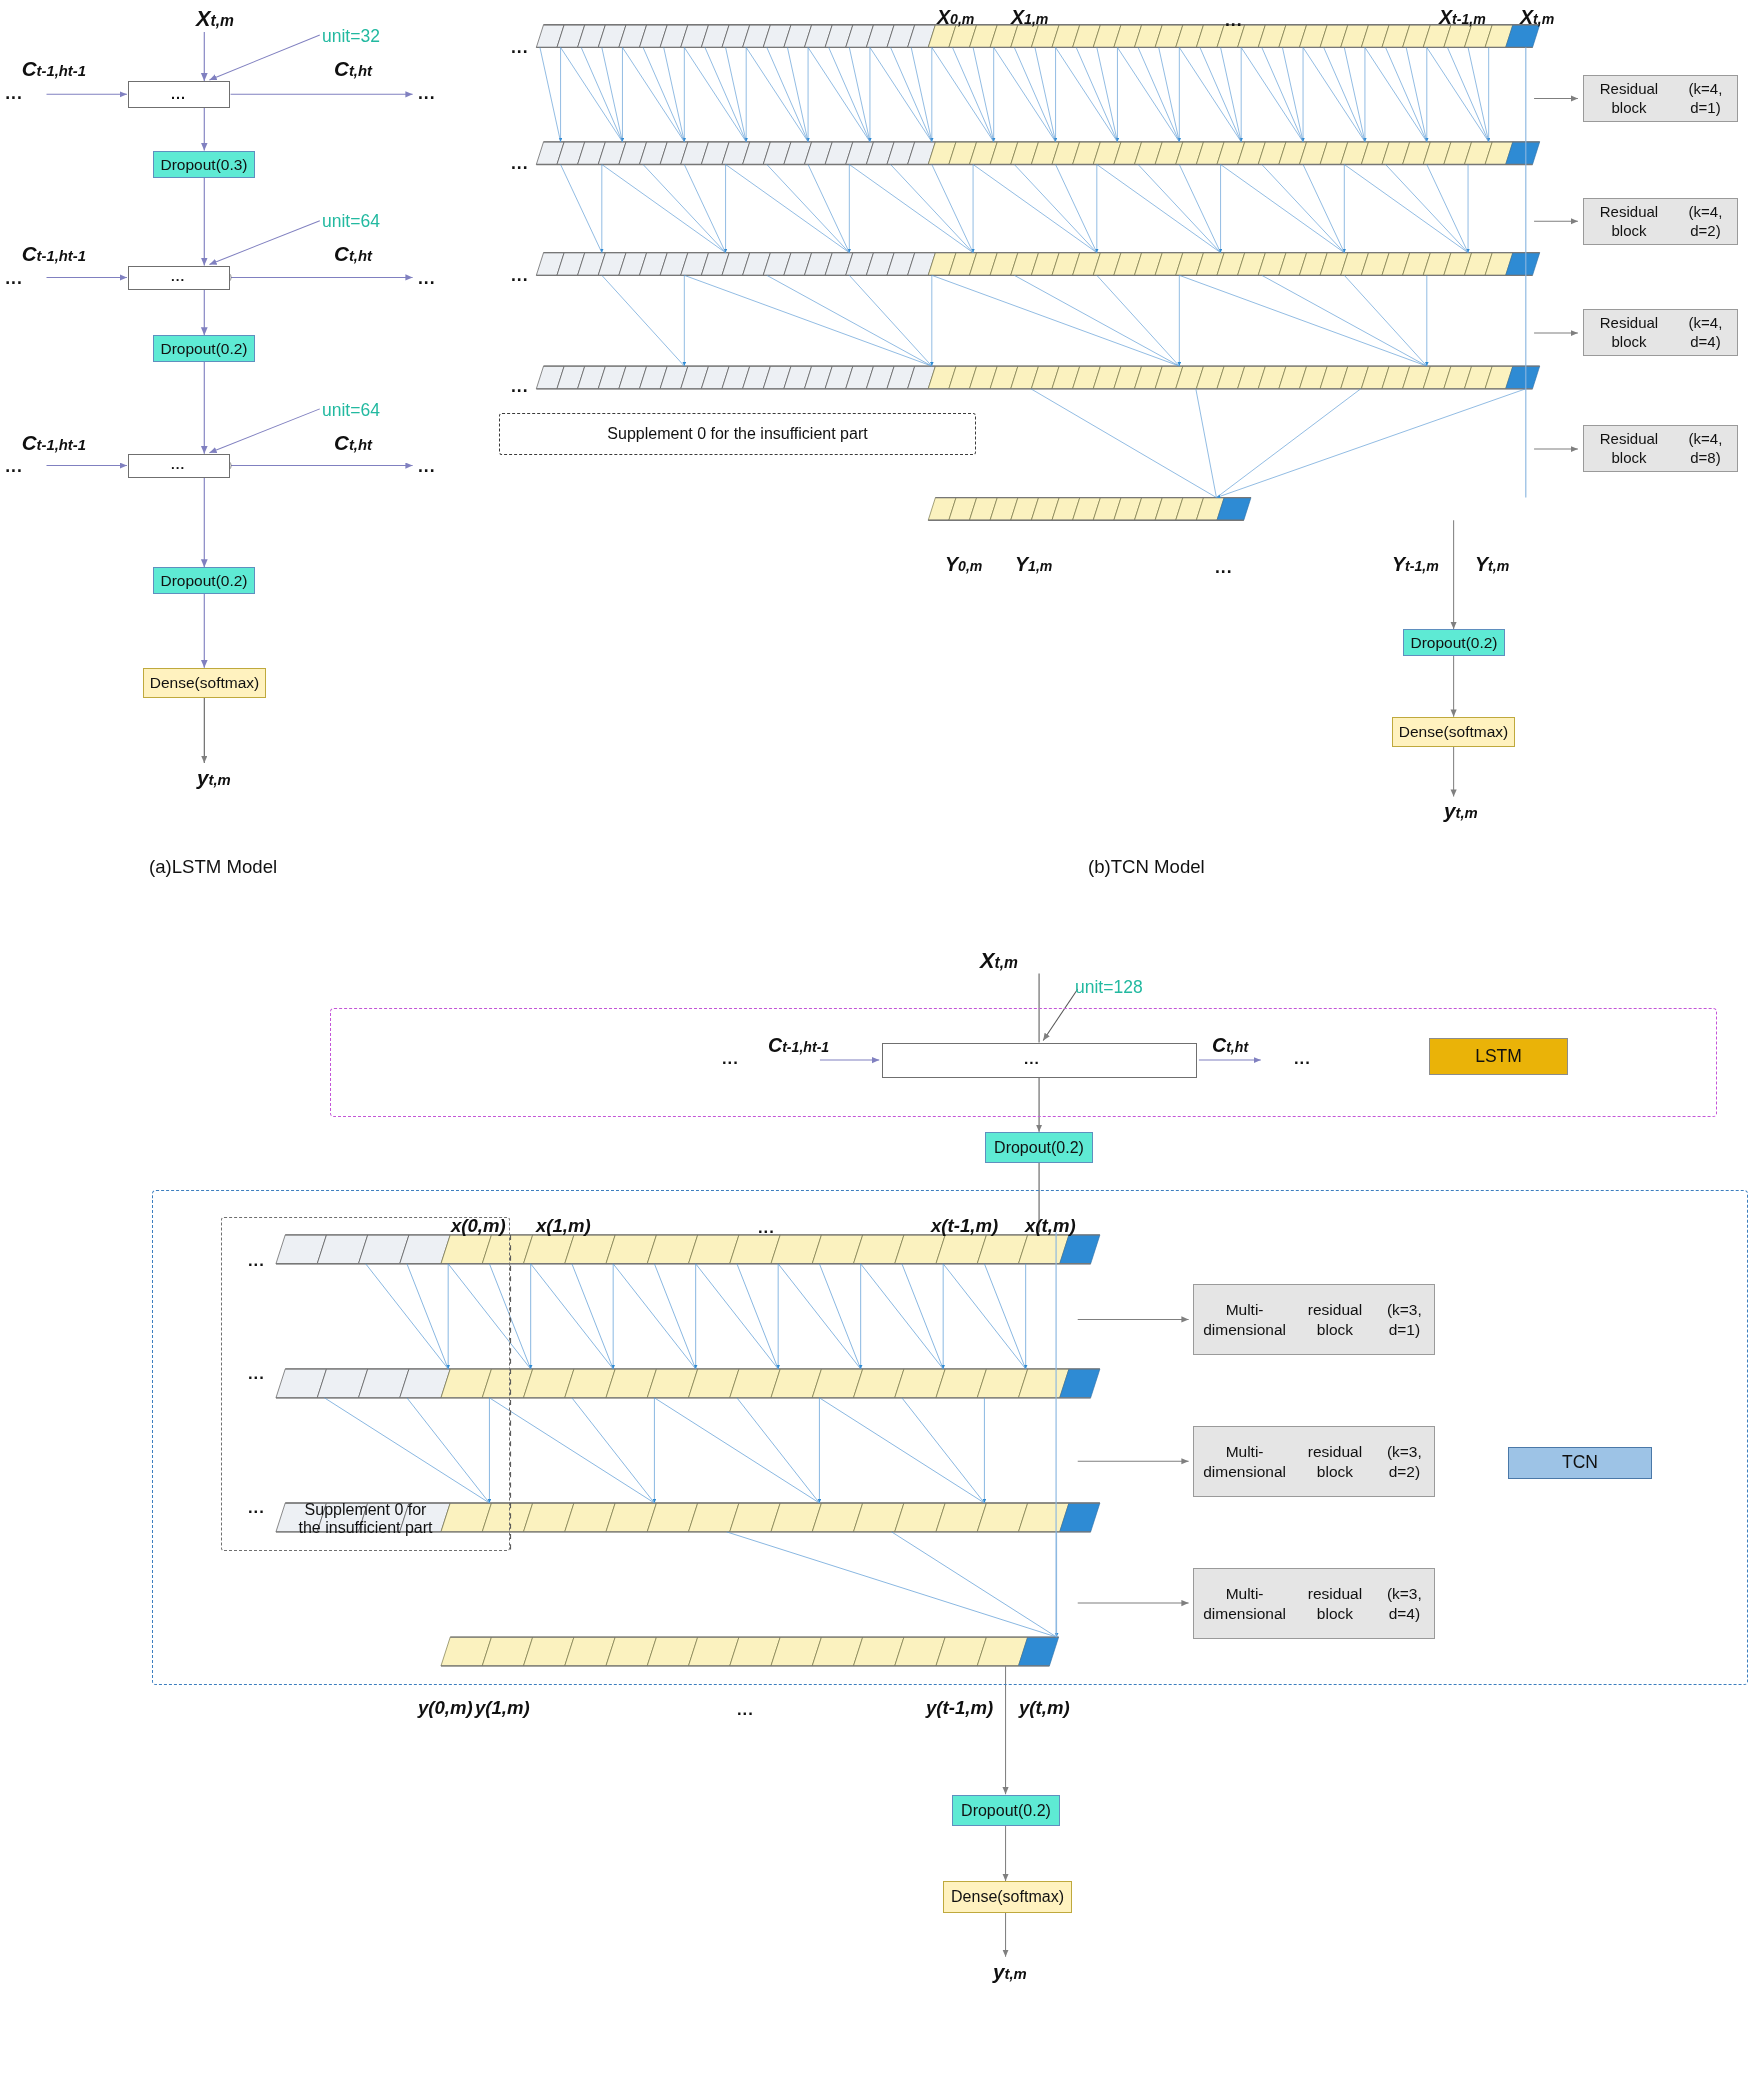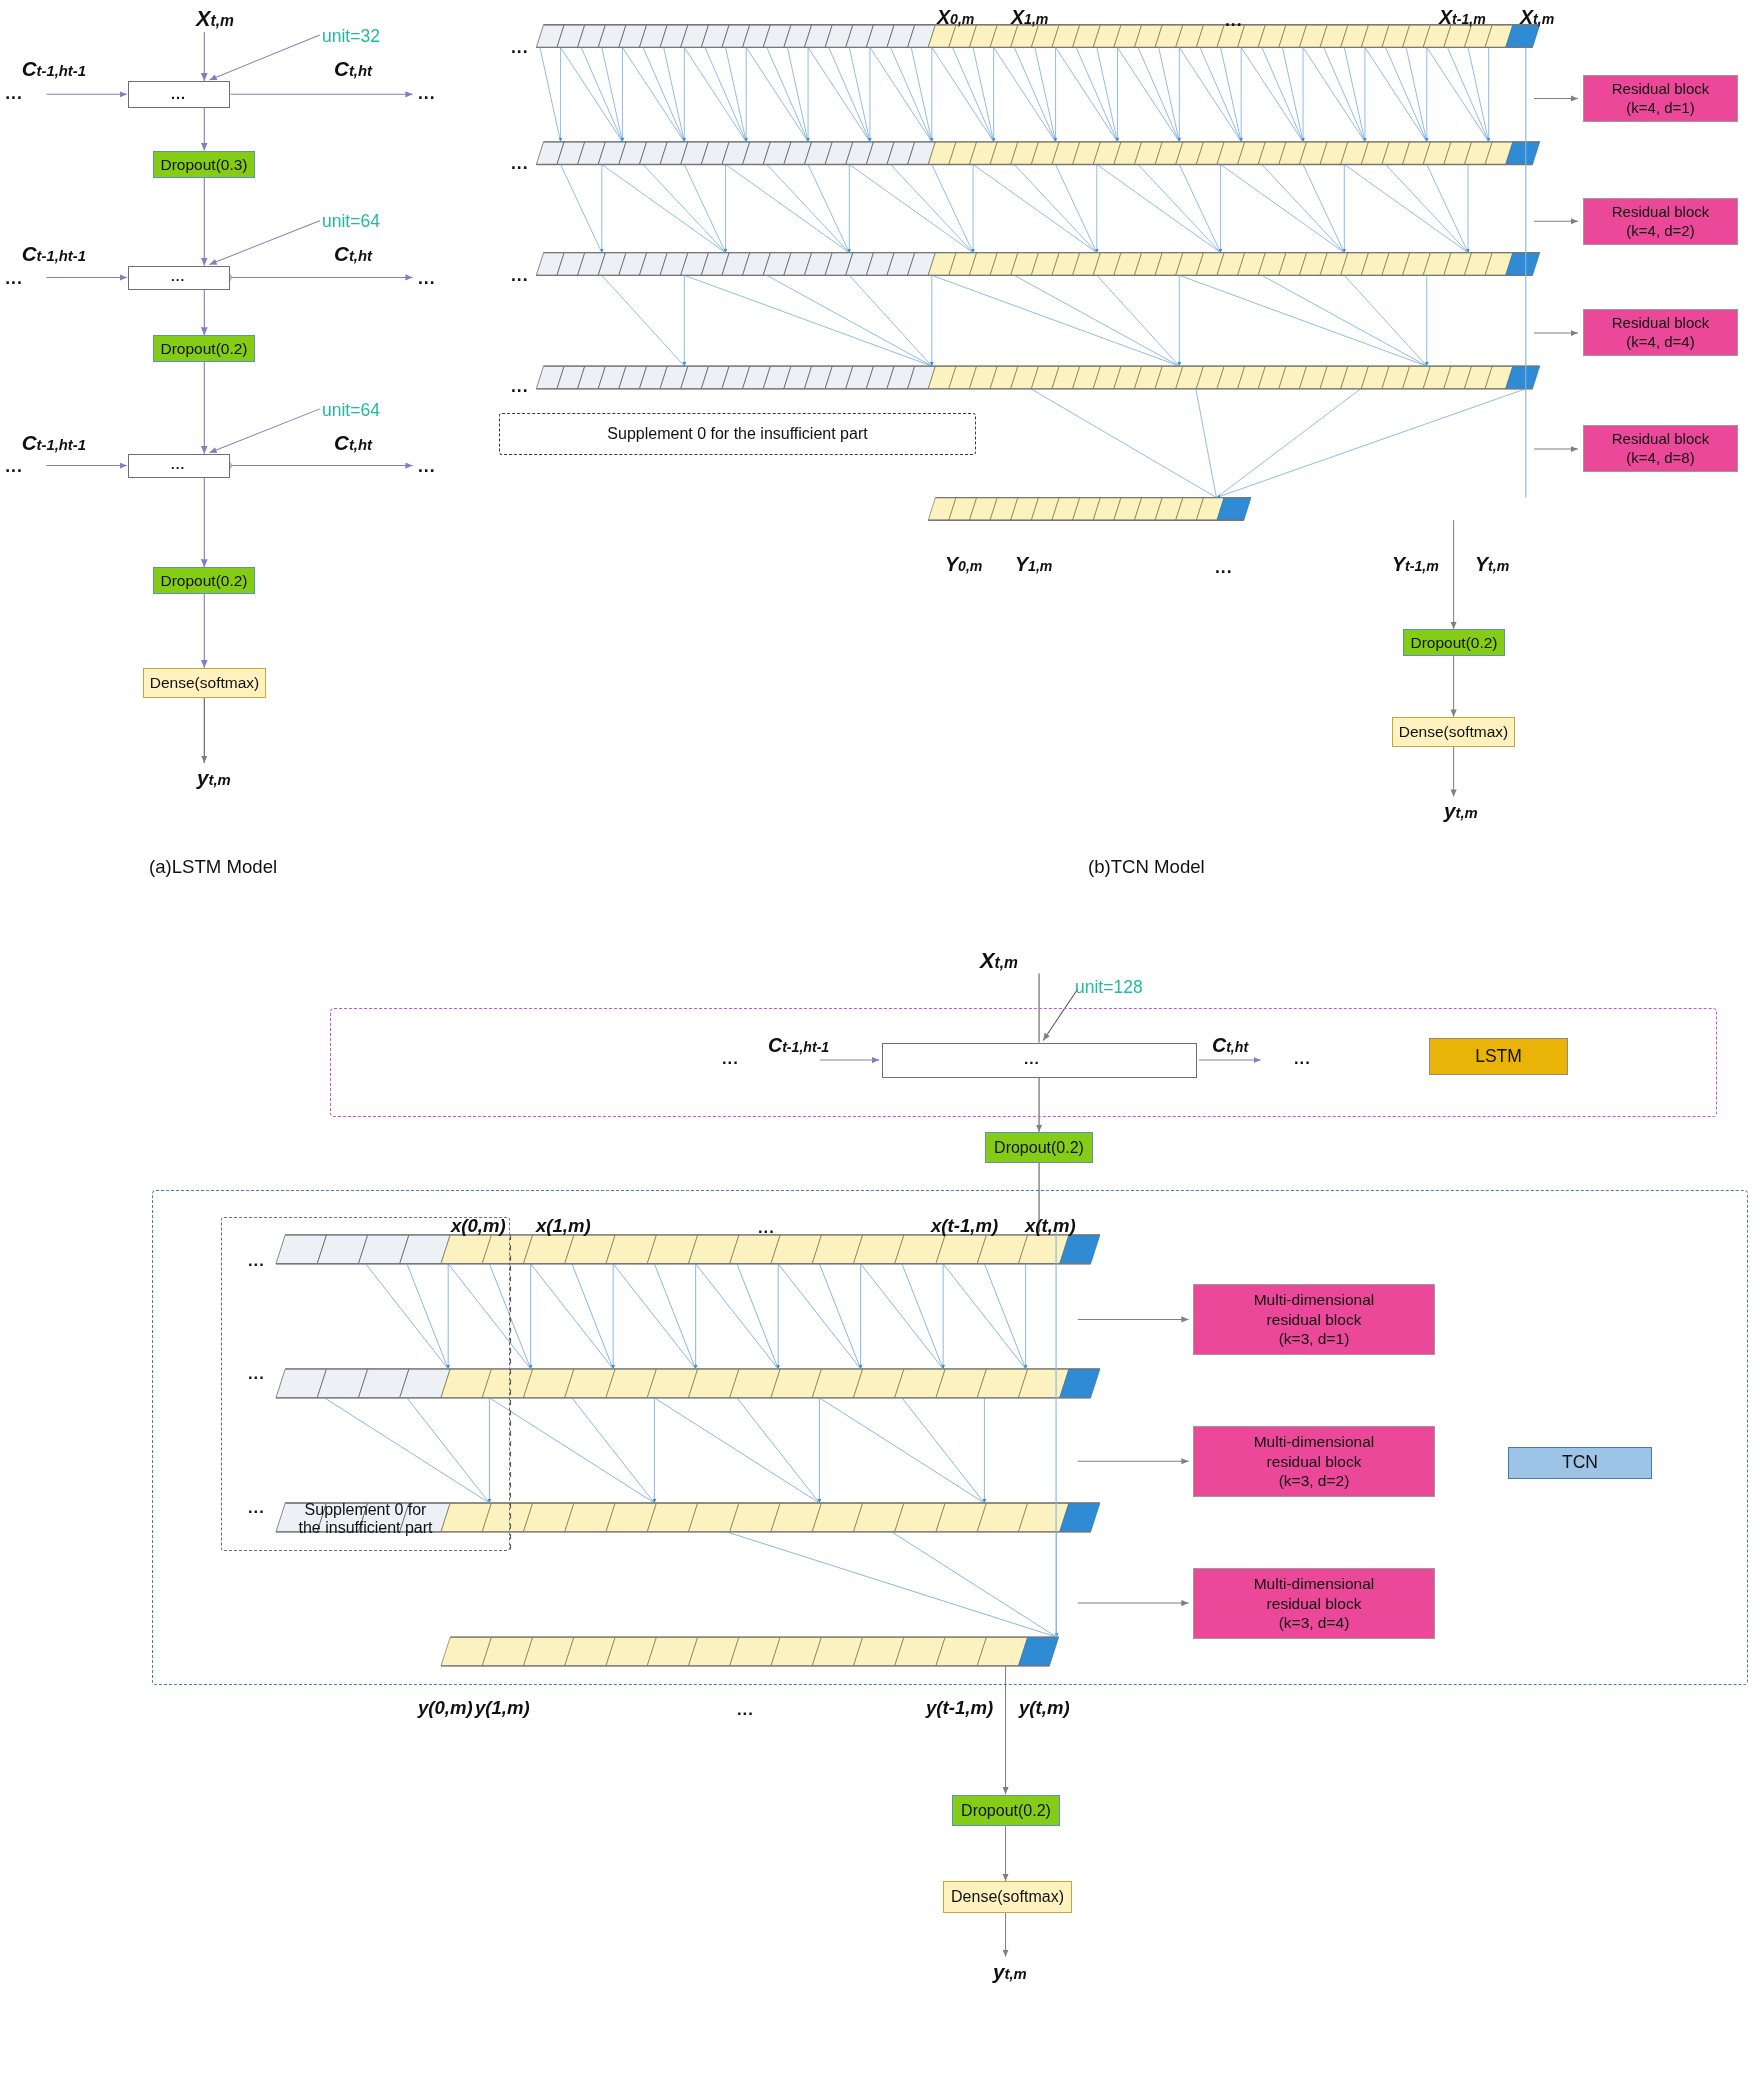--- a/index.html
+++ b/index.html
@@ -44,34 +44,34 @@
   .box{
     position:absolute;
     box-sizing:border-box;
     display:flex;
     align-items:center;
     justify-content:center;
     text-align:center;
     line-height:1.25;
   }
   .dropout{
-    background:#84cc16;
+    background:#5eead4;
     border:0.5px solid #5f8fbf;
     color:#111;
   }
   .dense{
     background:#FFF2BF;
     border:0.5px solid #bfa93d;
     color:#111;
   }
   .resblock{
-    background:#ec4899;
+    background:#e5e5e5;
     border:0.5px solid #9a9a9a;
     color:#111;
-    flex-direction:column;
+    flex-direction:row;
   }
   .lstmtag{
     background:#eab308;
     border:0.5px solid #8c8c8c;
     color:#111;
   }
   .tcntag{
     background:#9DC3E6;
     border:0.5px solid #4a78a8;
     color:#111;

